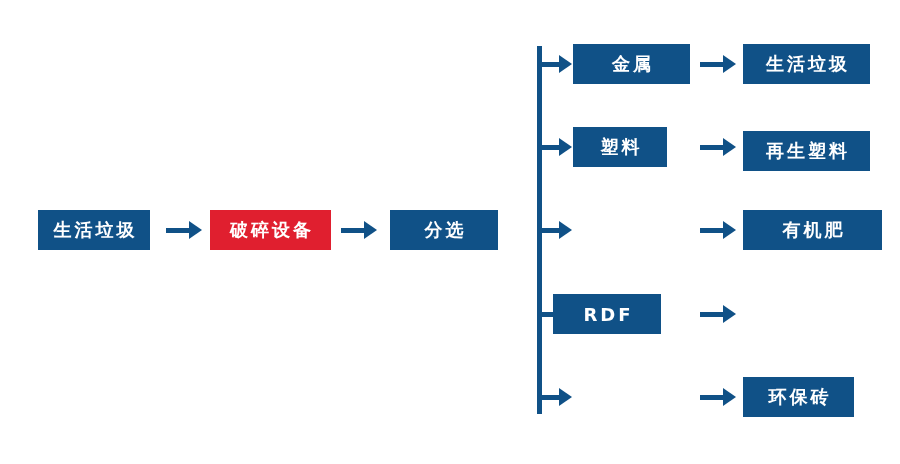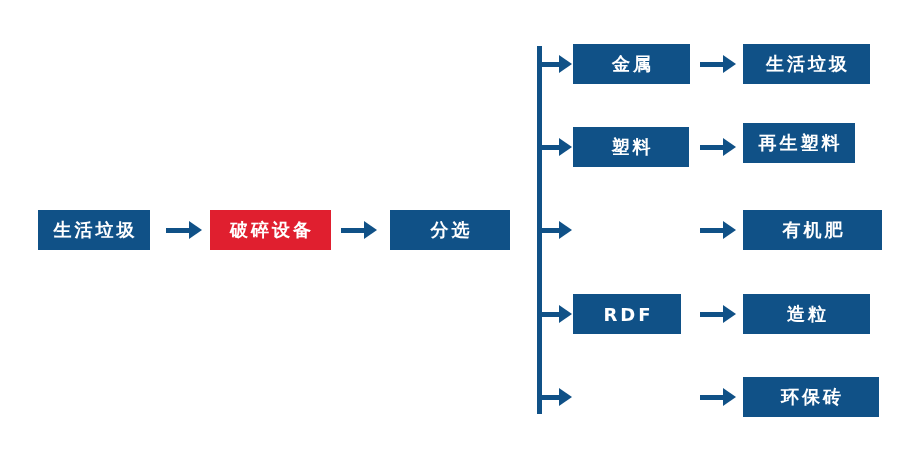--- a/index.html
+++ b/index.html
@@ -69,70 +69,69 @@
     <span class="head"></span>
   </div>
 
   <div class="box red" style="left:210px;top:210px;width:121px">破碎设备</div>
 
   <div class="arrow" style="left:341px;top:221px;width:36px">
     <span class="shaft"></span>
     <span class="head"></span>
   </div>
 
-  <div class="box" style="left:390px;top:210px;width:120px">分选</div>
+  <div class="box" style="left:390px;top:210px;width:108px">分选</div>
 
   <div class="vline" style="left:537px;top:46px;height:368px"></div>
 
   <div class="arrow" style="left:542px;top:55px;width:30px">
     <span class="shaft"></span>
     <span class="head"></span>
   </div>
   <div class="box" style="left:573px;top:44px;width:117px">金属</div>
   <div class="arrow" style="left:700px;top:55px;width:36px">
     <span class="shaft"></span>
     <span class="head"></span>
   </div>
   <div class="box" style="left:743px;top:44px;width:127px">生活垃圾</div>
 
   <div class="arrow" style="left:542px;top:138px;width:30px">
     <span class="shaft"></span>
     <span class="head"></span>
   </div>
-  <div class="box" style="left:573px;top:127px;width:116px">塑料</div>
+  <div class="box" style="left:573px;top:127px;width:94px">塑料</div>
   <div class="arrow" style="left:700px;top:138px;width:36px">
     <span class="shaft"></span>
     <span class="head"></span>
   </div>
-  <div class="box" style="left:743px;top:123px;width:112px">再生塑料</div>
+  <div class="box" style="left:743px;top:131px;width:127px">再生塑料</div>
 
   <div class="arrow" style="left:542px;top:221px;width:30px">
     <span class="shaft"></span>
     <span class="head"></span>
   </div>
   <div class="arrow" style="left:700px;top:221px;width:36px">
     <span class="shaft"></span>
     <span class="head"></span>
   </div>
   <div class="box" style="left:743px;top:210px;width:139px">有机肥</div>
 
   <div class="arrow" style="left:542px;top:305px;width:30px">
     <span class="shaft"></span>
     <span class="head"></span>
   </div>
-  <div class="box" style="left:573px;top:294px;width:108px">RDF</div>
+  <div class="box" style="left:553px;top:294px;width:108px">RDF</div>
   <div class="arrow" style="left:700px;top:305px;width:36px">
     <span class="shaft"></span>
     <span class="head"></span>
   </div>
-  <div class="box" style="left:743px;top:294px;width:127px">造粒</div>
 
   <div class="arrow" style="left:542px;top:388px;width:30px">
     <span class="shaft"></span>
     <span class="head"></span>
   </div>
   <div class="arrow" style="left:700px;top:388px;width:36px">
     <span class="shaft"></span>
     <span class="head"></span>
   </div>
-  <div class="box" style="left:743px;top:377px;width:136px">环保砖</div>
+  <div class="box" style="left:743px;top:377px;width:111px">环保砖</div>
 
 </div>
 
 </body></html>

